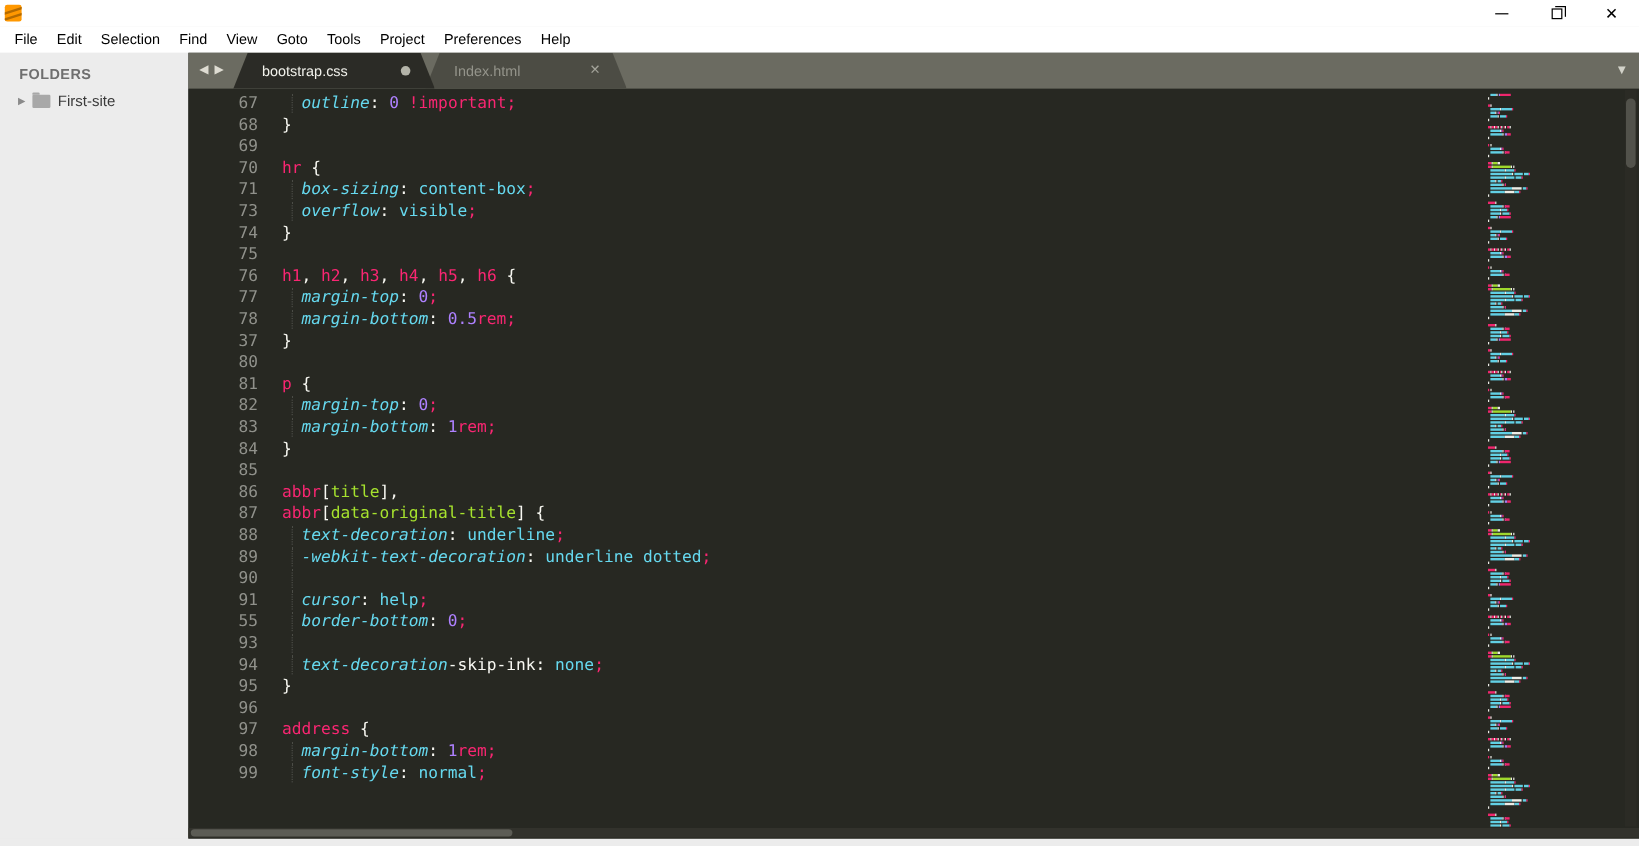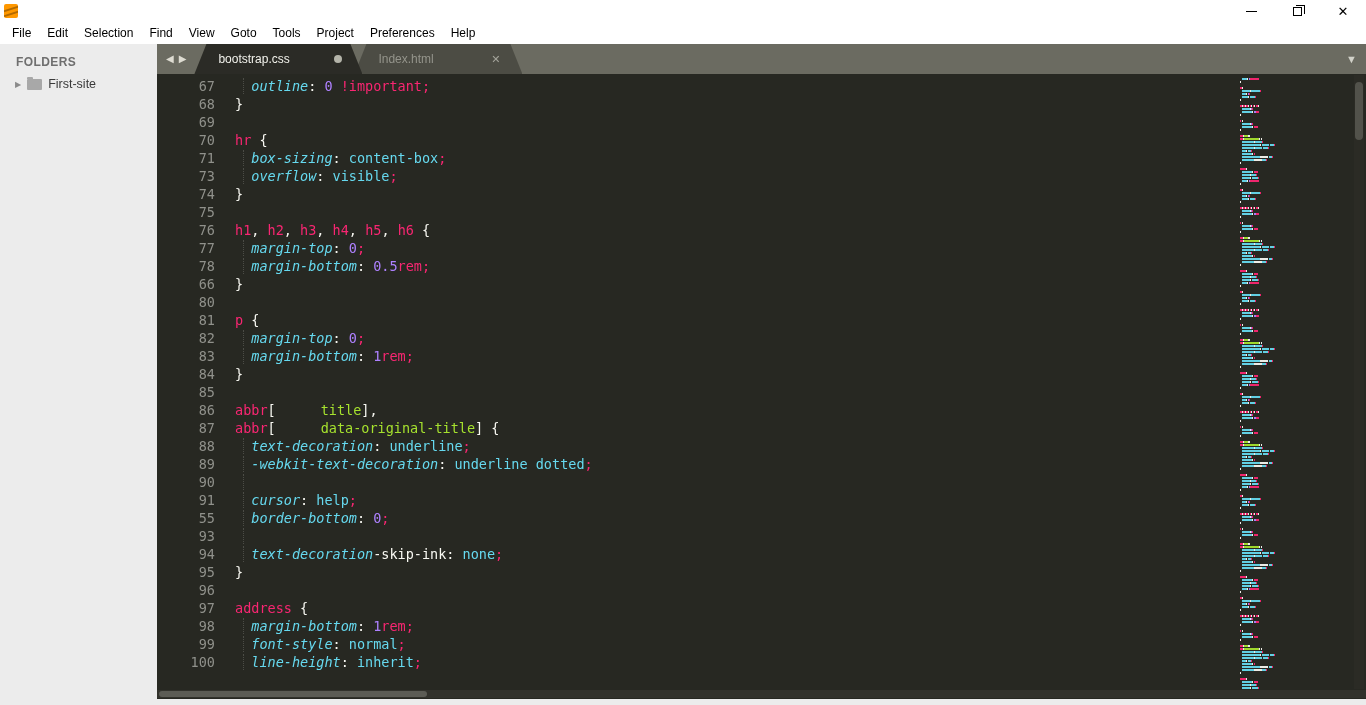--- a/index.html
+++ b/index.html
@@ -56,21 +56,21 @@
   .code-pane { position:absolute; left:0; top:3px; right:140px; font-family:"DejaVu Sans Mono", monospace; font-size:13.5px; }
   .code-line { display:flex; height:18px; line-height:18px; position:relative; white-space:pre; }
   .ln { width:58px; text-align:right; color:#90918b; flex:0 0 auto; user-select:none; }
   .code-text { padding-left:20px; color:#f8f8f2; }
   .code-line.ind::before { content:""; position:absolute; left:86px; top:1px; height:16px; width:0; border-left:1px dotted rgba(248,248,242,0.18); }
   .tok-t { color:#f8f8f2; }
   .tok-p { color:#66d9ef; font-style:italic; }
   .tok-v { color:#66d9ef; }
   .tok-n { color:#ae81ff; }
   .tok-k { color:#f92672; }
-  .tok-a { color:#a6e22e;margin-left:45px; }
+  .tok-a { color:#a6e22e; }
 
   
   .minimap { position:absolute; top:4px; right:14px; width:112px; bottom:10px; overflow:hidden; opacity:0.95; cursor:default; }
   .mm-row { display:flex; height:2px; margin-bottom:1px; }
   .mm-row span { display:inline-block; height:2px; flex:0 0 auto; }
 
   
   .vscroll { position:absolute; top:1px; right:2px; bottom:10px; width:10px; background:#2b2b25; }
   .vscroll-thumb { position:absolute; top:7px; left:1px; width:8px; height:58px; background:#52524b; border-radius:4px; }
   .hscroll { position:absolute; left:0; right:0; bottom:1px; height:8px; background:#32322c; }
@@ -146,42 +146,41 @@
           <div class="code-line"><span class="ln">68</span><span class="code-text"><span class="tok-t">}</span></span></div>
           <div class="code-line"><span class="ln">69</span><span class="code-text"></span></div>
           <div class="code-line"><span class="ln">70</span><span class="code-text"><span class="tok-k">hr</span><span class="tok-t"> {</span></span></div>
           <div class="code-line ind"><span class="ln">71</span><span class="code-text"><span class="tok-t">  </span><span class="tok-p">box-sizing</span><span class="tok-t">: </span><span class="tok-v">content-box</span><span class="tok-k">;</span></span></div>
           <div class="code-line ind"><span class="ln">73</span><span class="code-text"><span class="tok-t">  </span><span class="tok-p">overflow</span><span class="tok-t">: </span><span class="tok-v">visible</span><span class="tok-k">;</span></span></div>
           <div class="code-line"><span class="ln">74</span><span class="code-text"><span class="tok-t">}</span></span></div>
           <div class="code-line"><span class="ln">75</span><span class="code-text"></span></div>
           <div class="code-line"><span class="ln">76</span><span class="code-text"><span class="tok-k">h1</span><span class="tok-t">, </span><span class="tok-k">h2</span><span class="tok-t">, </span><span class="tok-k">h3</span><span class="tok-t">, </span><span class="tok-k">h4</span><span class="tok-t">, </span><span class="tok-k">h5</span><span class="tok-t">, </span><span class="tok-k">h6</span><span class="tok-t"> {</span></span></div>
           <div class="code-line ind"><span class="ln">77</span><span class="code-text"><span class="tok-t">  </span><span class="tok-p">margin-top</span><span class="tok-t">: </span><span class="tok-n">0</span><span class="tok-k">;</span></span></div>
           <div class="code-line ind"><span class="ln">78</span><span class="code-text"><span class="tok-t">  </span><span class="tok-p">margin-bottom</span><span class="tok-t">: </span><span class="tok-n">0.5</span><span class="tok-k">rem;</span></span></div>
-          <div class="code-line"><span class="ln">66</span><span class="code-text"><span class="tok-t">}</span></span></div>
+          <div class="code-line"><span class="ln">37</span><span class="code-text"><span class="tok-t">}</span></span></div>
           <div class="code-line"><span class="ln">80</span><span class="code-text"></span></div>
           <div class="code-line"><span class="ln">81</span><span class="code-text"><span class="tok-k">p</span><span class="tok-t"> {</span></span></div>
           <div class="code-line ind"><span class="ln">82</span><span class="code-text"><span class="tok-t">  </span><span class="tok-p">margin-top</span><span class="tok-t">: </span><span class="tok-n">0</span><span class="tok-k">;</span></span></div>
           <div class="code-line ind"><span class="ln">83</span><span class="code-text"><span class="tok-t">  </span><span class="tok-p">margin-bottom</span><span class="tok-t">: </span><span class="tok-n">1</span><span class="tok-k">rem;</span></span></div>
           <div class="code-line"><span class="ln">84</span><span class="code-text"><span class="tok-t">}</span></span></div>
           <div class="code-line"><span class="ln">85</span><span class="code-text"></span></div>
           <div class="code-line"><span class="ln">86</span><span class="code-text"><span class="tok-k">abbr</span><span class="tok-t">[</span><span class="tok-a">title</span><span class="tok-t">],</span></span></div>
           <div class="code-line"><span class="ln">87</span><span class="code-text"><span class="tok-k">abbr</span><span class="tok-t">[</span><span class="tok-a">data-original-title</span><span class="tok-t">] {</span></span></div>
           <div class="code-line ind"><span class="ln">88</span><span class="code-text"><span class="tok-t">  </span><span class="tok-p">text-decoration</span><span class="tok-t">: </span><span class="tok-v">underline</span><span class="tok-k">;</span></span></div>
           <div class="code-line ind"><span class="ln">89</span><span class="code-text"><span class="tok-t">  </span><span class="tok-p">-webkit-text-decoration</span><span class="tok-t">: </span><span class="tok-v">underline dotted</span><span class="tok-k">;</span></span></div>
           <div class="code-line ind"><span class="ln">90</span></div>
           <div class="code-line ind"><span class="ln">91</span><span class="code-text"><span class="tok-t">  </span><span class="tok-p">cursor</span><span class="tok-t">: </span><span class="tok-v">help</span><span class="tok-k">;</span></span></div>
           <div class="code-line ind"><span class="ln">55</span><span class="code-text"><span class="tok-t">  </span><span class="tok-p">border-bottom</span><span class="tok-t">: </span><span class="tok-n">0</span><span class="tok-k">;</span></span></div>
           <div class="code-line ind"><span class="ln">93</span></div>
           <div class="code-line ind"><span class="ln">94</span><span class="code-text"><span class="tok-t">  </span><span class="tok-p">text-decoration</span><span class="tok-t">-skip-ink: </span><span class="tok-v">none</span><span class="tok-k">;</span></span></div>
           <div class="code-line"><span class="ln">95</span><span class="code-text"><span class="tok-t">}</span></span></div>
           <div class="code-line"><span class="ln">96</span><span class="code-text"></span></div>
           <div class="code-line"><span class="ln">97</span><span class="code-text"><span class="tok-k">address</span><span class="tok-t"> {</span></span></div>
           <div class="code-line ind"><span class="ln">98</span><span class="code-text"><span class="tok-t">  </span><span class="tok-p">margin-bottom</span><span class="tok-t">: </span><span class="tok-n">1</span><span class="tok-k">rem;</span></span></div>
           <div class="code-line ind"><span class="ln">99</span><span class="code-text"><span class="tok-t">  </span><span class="tok-p">font-style</span><span class="tok-t">: </span><span class="tok-v">normal</span><span class="tok-k">;</span></span></div>
-          <div class="code-line ind"><span class="ln">100</span><span class="code-text"><span class="tok-t">  </span><span class="tok-p">line-height</span><span class="tok-t">: </span><span class="tok-v">inherit</span><span class="tok-k">;</span></span></div>
         </div>
       <div class="minimap" id="minimap">
           <div class="mm-row">
             <span style="width: 1.6px;"></span>
             <span style="width: 5.6px; background: rgb(102, 217, 239);"></span>
             <span style="width: 0.8px; background: rgb(248, 248, 242);"></span>
             <span style="width: 0.8px;"></span>
             <span style="width: 0.8px; background: rgb(174, 129, 255);"></span>
             <span style="width: 0.8px;"></span>
             <span style="width: 8.8px; background: rgb(249, 38, 114);"></span>

